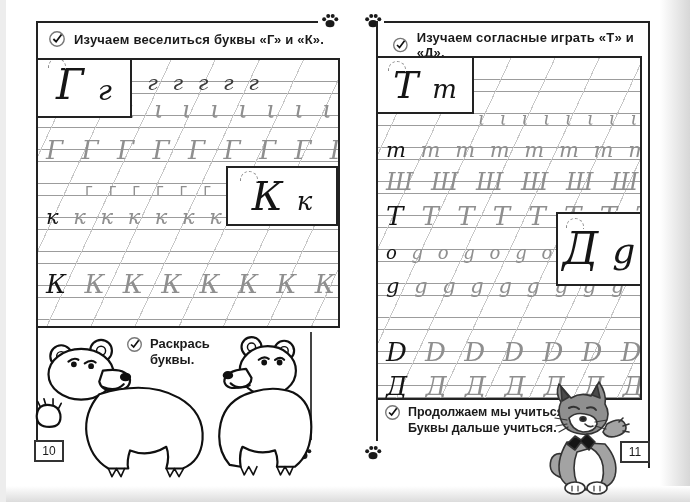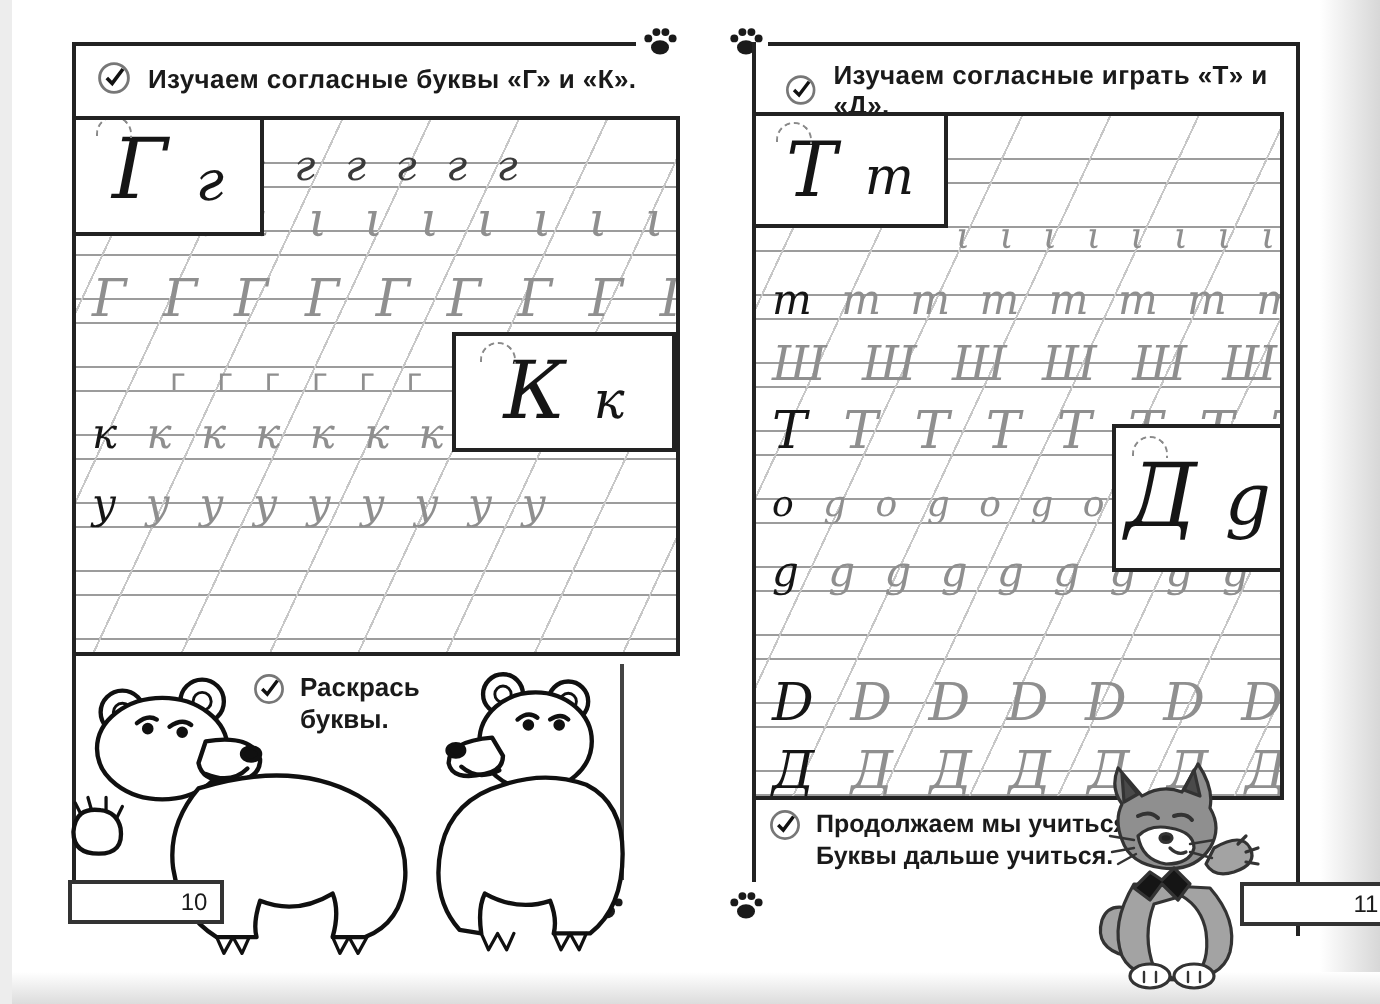--- a/index.html
+++ b/index.html
@@ -39,21 +39,21 @@
   .R5{top:218px;}.R6{top:257px;}.R7{top:281px;}.R8{top:315px;}
   
   .exbox{position:absolute;background:#fff;border:2px solid #222;display:flex;align-items:center;
     justify-content:center;gap:14px;font-family:"DejaVu Serif",serif;font-style:italic;color:#151515;}
   .exbox .big{line-height:1;}
   .exbox .small{line-height:1;}
   .arc{position:absolute;width:16px;height:10px;border:1px dashed #8a8a8a;border-bottom:none;
     border-radius:10px 10px 0 0;}
   
   .pagenum{border:2px solid #333;background:#fff;width:26px;height:18px;font-size:12px;
-    display:flex;align-items:center;justify-content:center;padding-left:48px;}
+    display:flex;align-items:center;justify-content:center;}
   
   .cap-txt{font-size:13px;font-weight:600;line-height:16px;}
   .poem{font-size:12.5px;font-weight:600;line-height:16px;}
   svg{display:block;}
 </style>
 </head>
 <body>
 
 <div class="abs edge-r"></div>
 <div class="abs edge-b"></div>
@@ -80,30 +80,30 @@
       <circle cx="13" cy="4.5" r="2.2"></circle>
       <circle cx="17" cy="8" r="2.2"></circle>
     </g>
 </svg>
 
 <div class="abs hdr" style="left:48px;top:30px;width:290px;">
   <svg width="18" height="18" viewBox="0 0 20 20">
     <circle cx="10" cy="10" r="8" fill="#fff" stroke="#777" stroke-width="1.6"></circle>
     <path d="M6 10 l3 3 l6 -8" fill="none" stroke="#111" stroke-width="2"></path>
   </svg>
-  <span class="t">Изучаем согласные буквы «Г» и «К».</span>
+  <span class="t">Изучаем веселиться буквы «Г» и «К».</span>
 </div>
 
 <div class="abs grid" style="left:36px;top:58px;width:300px;height:266px;">
   <div class="pen-row sm ink-all L0">г г г г г г г г г</div>
   <div class="pen-row el L1" style="left:60px;">ι ι ι ι ι ι ι ι ι ι ι ι</div>
   <div class="pen-row cap L2">Г Г Г Г Г Г Г Г Г</div>
   <div class="pen-row pr L3">г г г г г г г</div>
   <div class="pen-row sm solid1 L4">к к к к к к к к к к к</div>
-  <div class="pen-row sm solid1 L5">у у у у у у у у у</div>
+  <div class="pen-row cap solid1 L6">К К К К К К К К</div>
 
   <div class="exbox" style="left:-2px;top:-8px;width:92px;height:62px;">
     <span class="arc" style="left:10px;top:4px;"></span>
     <span class="big" style="font-size:42px;">Г</span>
     <span class="small" style="font-size:28px;margin-top:12px;">г</span>
   </div>
   <div class="exbox" style="left:188px;top:106px;width:108px;height:56px;">
     <span class="arc" style="left:12px;top:3px;"></span>
     <span class="big" style="font-size:40px;">К</span>
     <span class="small" style="font-size:26px;margin-top:10px;">к</span>

